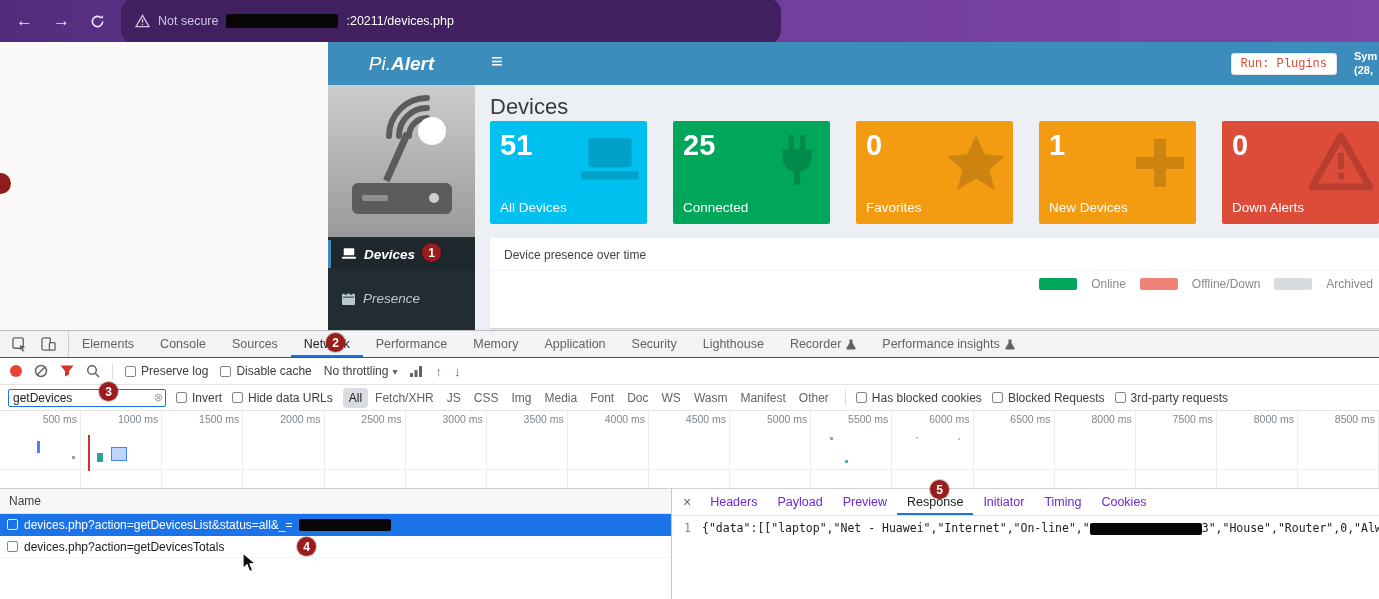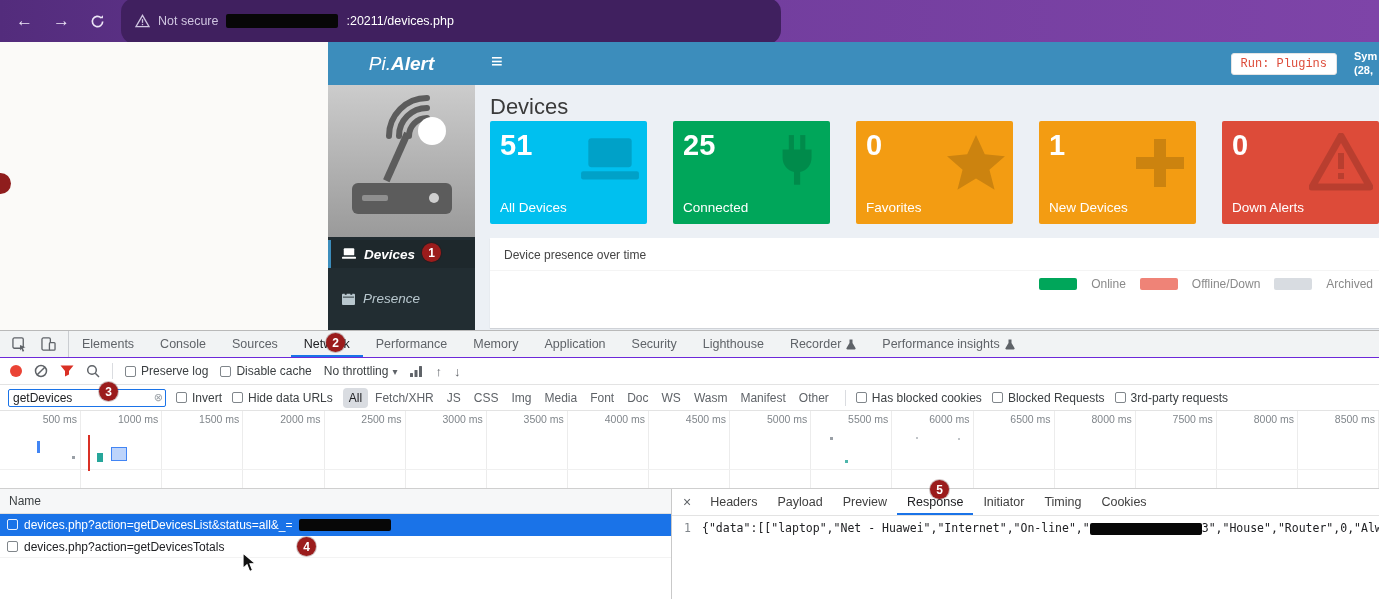--- a/index.html
+++ b/index.html
@@ -91,21 +91,21 @@
 
   .dt-requests { position:absolute; top:158px; left:0; right:0; bottom:0; display:flex; }
   .req-left { width:672px; flex:none; border-right:1px solid #c9c9c9; display:flex; flex-direction:column; background:#fff; }
   .req-header { height:25px; background:#f6f7f8; border-bottom:1px solid #e0e0e0; display:flex; align-items:center; padding-left:9px; color:#3c4043; }
   .req-row { height:22px; display:flex; align-items:center; gap:6px; padding-left:7px; font-size:12px; color:#202124; border-bottom:1px solid #f3f3f3; cursor:pointer; white-space:nowrap; }
   .req-row.sel { background:#1a73e8; color:#fff; border-bottom-color:#1a73e8; }
 
   .req-right { flex:1; min-width:0; display:flex; flex-direction:column; }
   .det-tabs { height:27px; flex:none; border-bottom:1px solid #e3e3e3; display:flex; align-items:stretch; padding-left:2px; }
   .det-close { display:flex; align-items:center; padding:0 9px; color:#5f6368; font-size:14px; cursor:pointer; }
-  .det-tab { display:flex; align-items:center; padding:0 10px; font-size:12.5px; color:#404040; cursor:pointer; }
+  .det-tab { display:flex; align-items:center; padding:0 10px; font-size:12.5px; color:#6d28d9; cursor:pointer; }
   .det-tab.sel { color:#202124; box-shadow:inset 0 -2px 0 #1a73e8; }
   .resp-body { flex:1; display:flex; font-family:"DejaVu Sans Mono", monospace; font-size:11.5px; overflow:hidden; }
   .gutter { width:26px; flex:none; text-align:right; padding:5px 7px 0 0; color:#80868b; }
   .code-line { padding:5px 0 0 4px; white-space:nowrap; overflow:hidden; color:#202124; }
 
   
   .badge { position:absolute; width:19px; height:19px; border-radius:50%; background:#9b1c1c; color:#fff;
     font-size:12px; font-weight:bold; display:flex; align-items:center; justify-content:center;
     z-index:50; box-shadow:0 0 0 1px rgba(60,0,0,.25); }
   .badge-partial { position:absolute; left:-10px; top:173px; width:21px; height:21px; border-radius:50%; background:#8f1d1d; z-index:50; }

